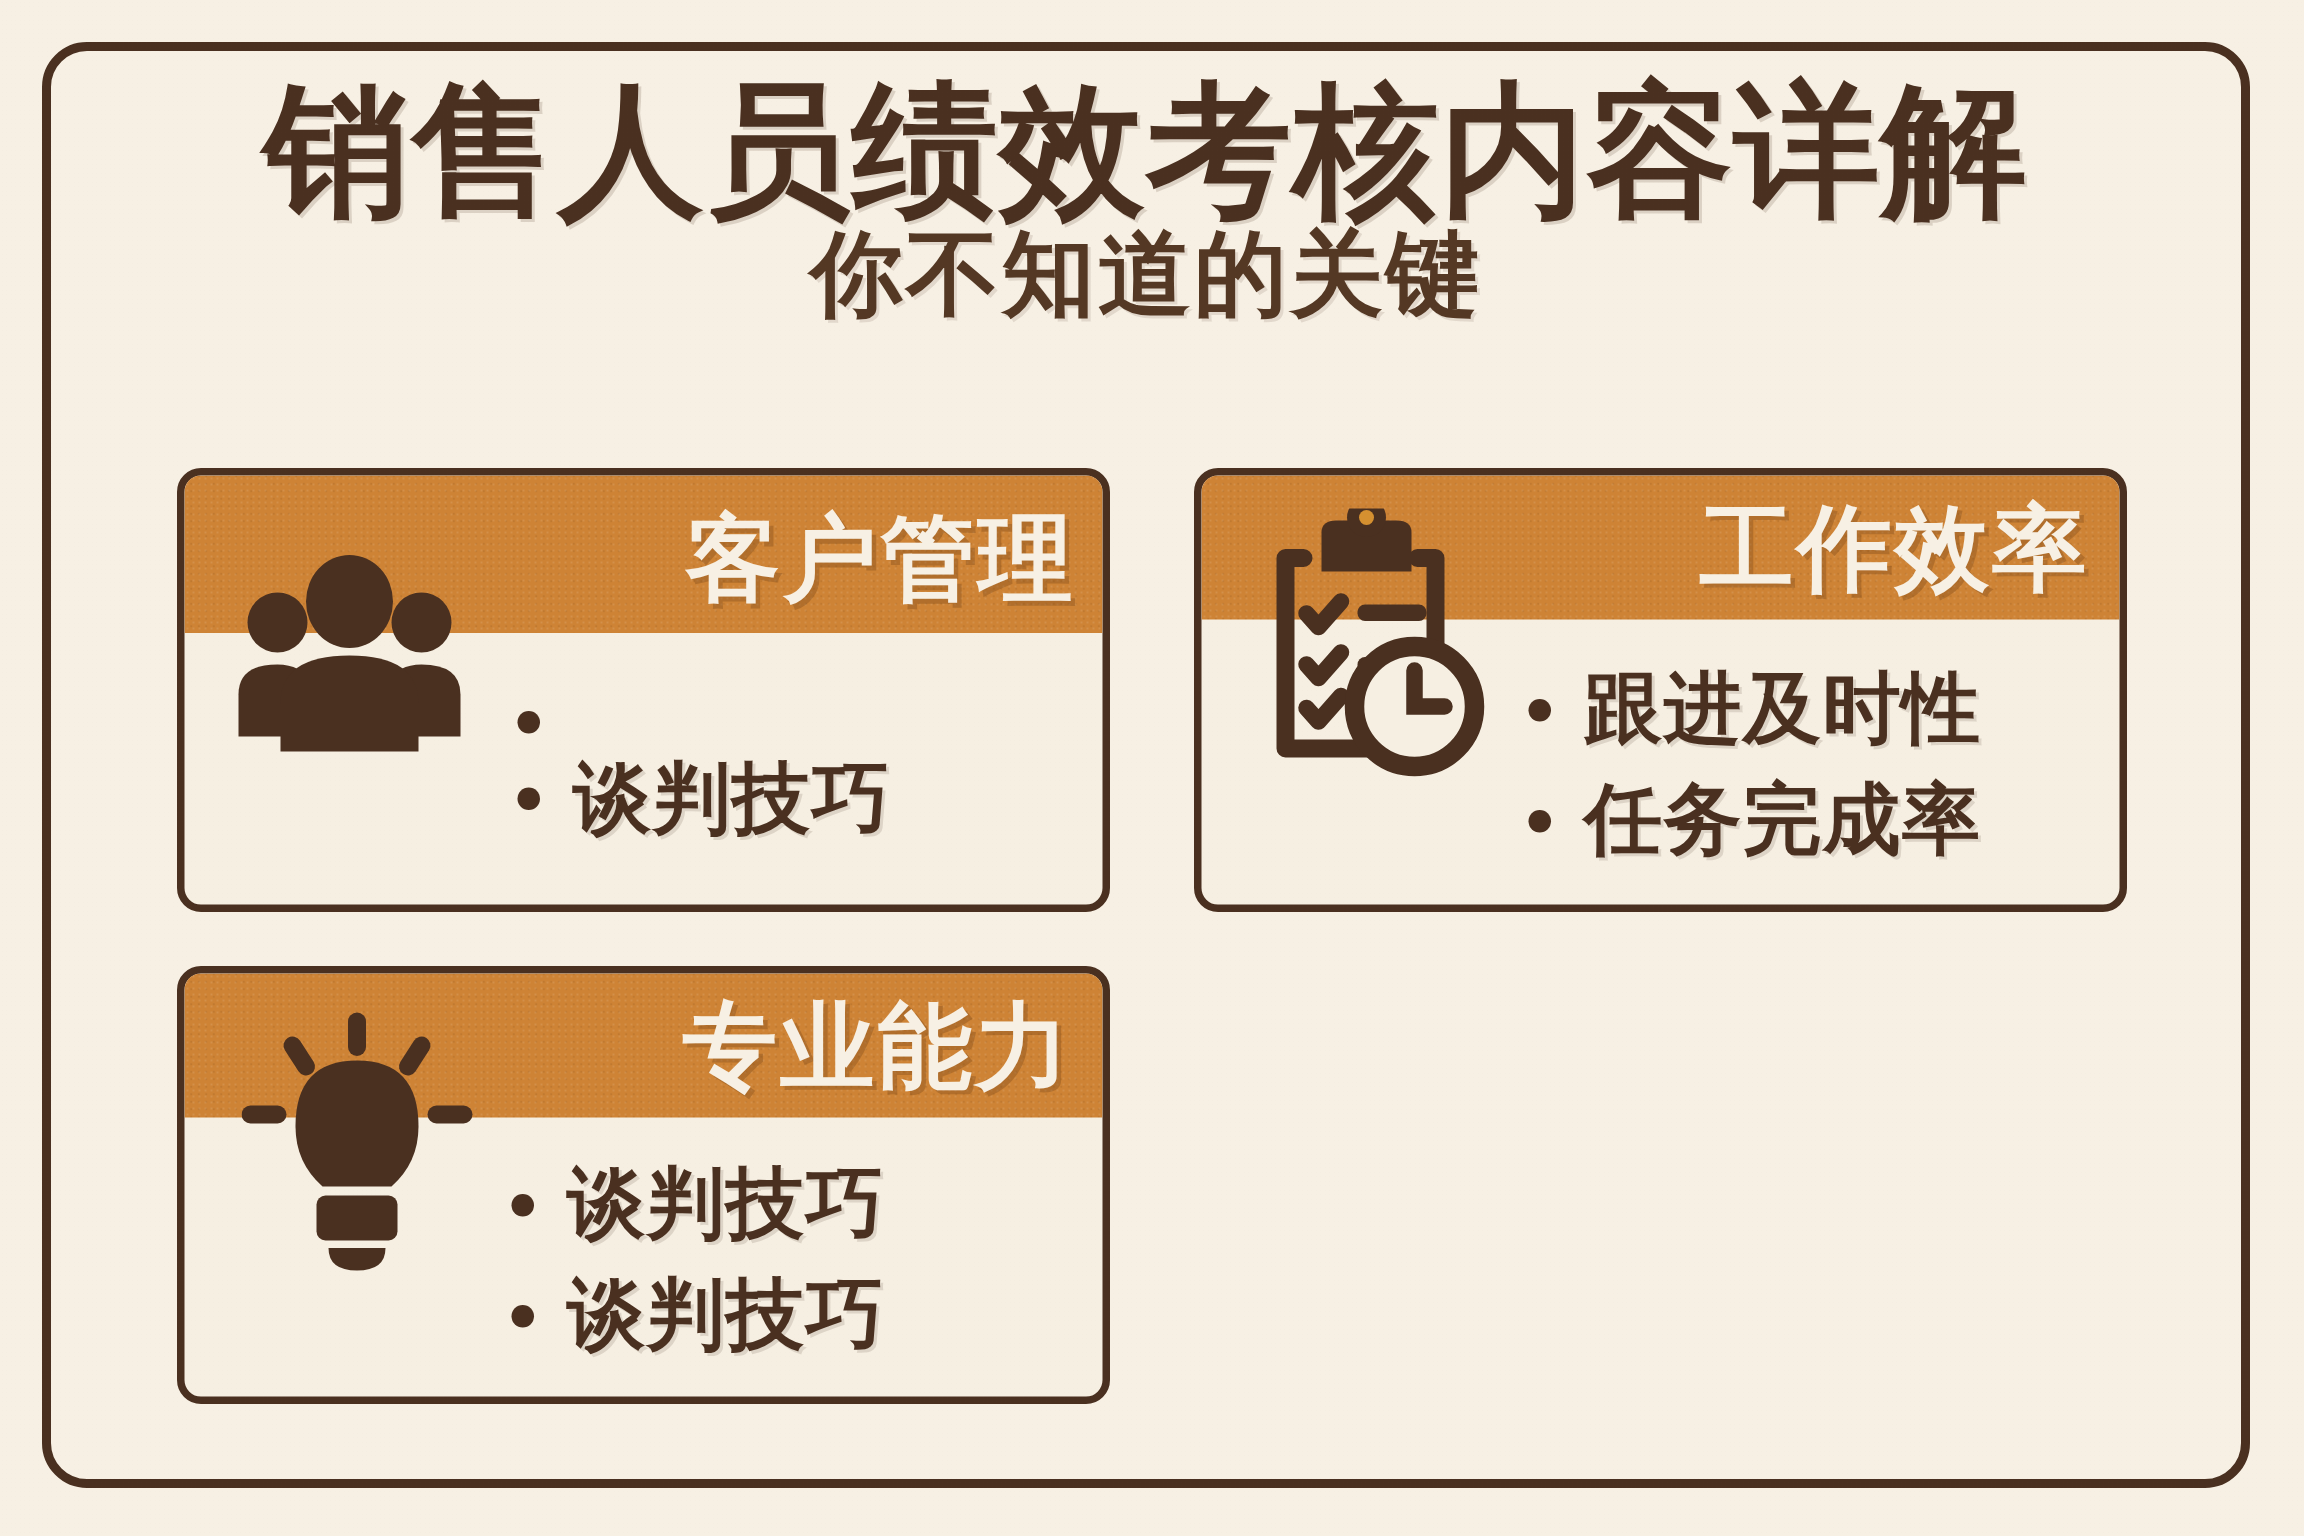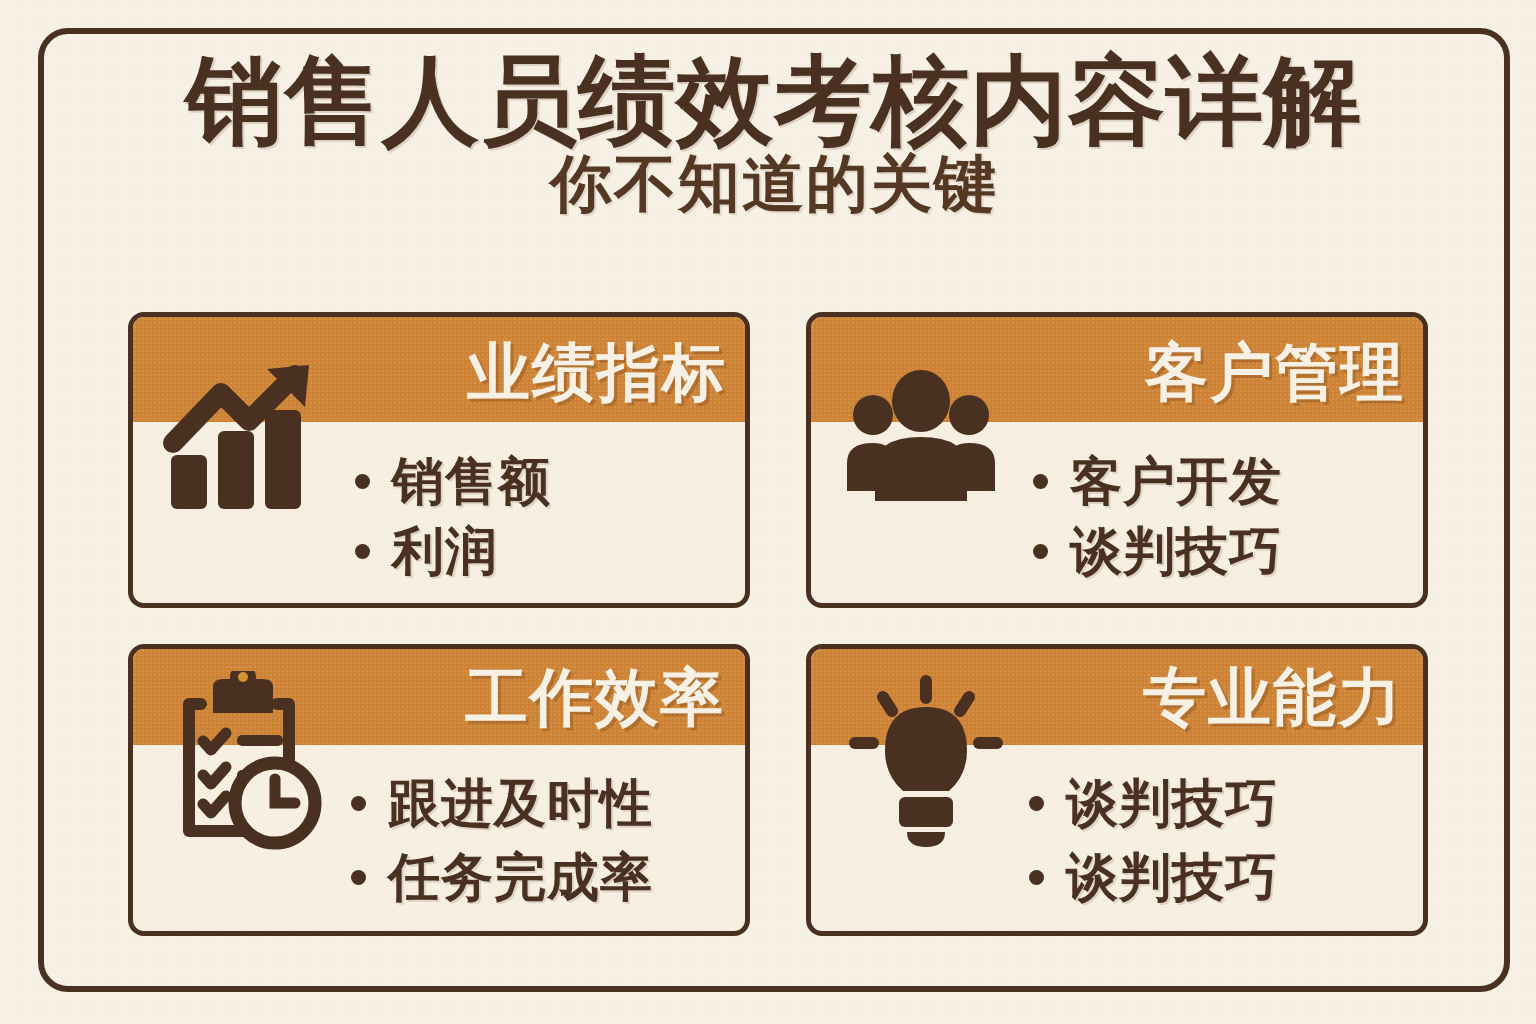--- a/index.html
+++ b/index.html
@@ -10,21 +10,21 @@
     width: 1536px;
     height: 1024px;
     background: #F7F0E4;
     font-family: "Liberation Sans", "DejaVu Sans", sans-serif;
     overflow: hidden;
   }
 
   
   #poster {
     position: absolute;
-    left: 10px; top: 0;
+    left: 0; top: 0;
     width: 1428px;
     height: 1024px;
     background: #F7F0E4;
   }
   #outer-frame {
     position: absolute;
     left: 28px;
     top: 28px;
     width: 1472px;   
     height: 964px;   
@@ -189,45 +189,20 @@
 
   <div id="outer-frame"></div>
 
   <div id="title-block">
     <div id="main-title">销售人员绩效考核内容详解</div>
     <div id="subtitle">你不知道的关键</div>
   </div>
 
   <div id="cards">
 
-    <div class="card row1">
-      <div class="card-band"></div>
-      <div class="card-title">业绩指标</div>
-      <div class="card-icon">
-        <svg viewBox="0 0 160 150">
-          <g fill="#4A3020">
-            <rect x="8" y="92" width="36" height="54" rx="6"></rect>
-            <rect x="55" y="68" width="36" height="78" rx="6"></rect>
-            <rect x="102" y="47" width="36" height="99" rx="6"></rect>
-          </g>
-          <path d="M10 80 L58 30 L86 58 L132 12" fill="none" stroke="#4A3020" stroke-width="20" stroke-linecap="round" stroke-linejoin="round"></path>
-          <path d="M104 6 L146 2 L142 44 Z" fill="#4A3020"></path>
-        </svg>
-      </div>
-      <div class="bullets">
-        <div class="bullet-row">
-          <span class="bullet-dot"></span>
-          <span class="bullet-text">销售额</span>
-        </div>
-        <div class="bullet-row">
-          <span class="bullet-dot"></span>
-          <span class="bullet-text">利润</span>
-        </div>
-      </div>
-    </div>
 
     <div class="card row1">
       <div class="card-band"></div>
       <div class="card-title">客户管理</div>
       <div class="card-icon">
         <svg viewBox="0 0 160 150">
           <g fill="#4A3020">
 
             <circle cx="32" cy="52" r="20"></circle>
             <path d="M6 128 L6 100 Q6 80 32 80 Q48 80 54 92 L54 128 Z"></path>
@@ -236,21 +211,20 @@
             <path d="M154 128 L154 100 Q154 80 128 80 Q112 80 106 92 L106 128 Z"></path>
 
             <ellipse cx="80" cy="38" rx="29" ry="31"></ellipse>
             <path d="M34 138 L34 106 Q34 74 80 74 Q126 74 126 106 L126 138 Z"></path>
           </g>
         </svg>
       </div>
       <div class="bullets">
         <div class="bullet-row">
           <span class="bullet-dot"></span>
-          <span class="bullet-text">客户开发</span>
         </div>
         <div class="bullet-row">
           <span class="bullet-dot"></span>
           <span class="bullet-text">谈判技巧</span>
         </div>
       </div>
     </div>
 
     <div class="card row2">
       <div class="card-band"></div>

